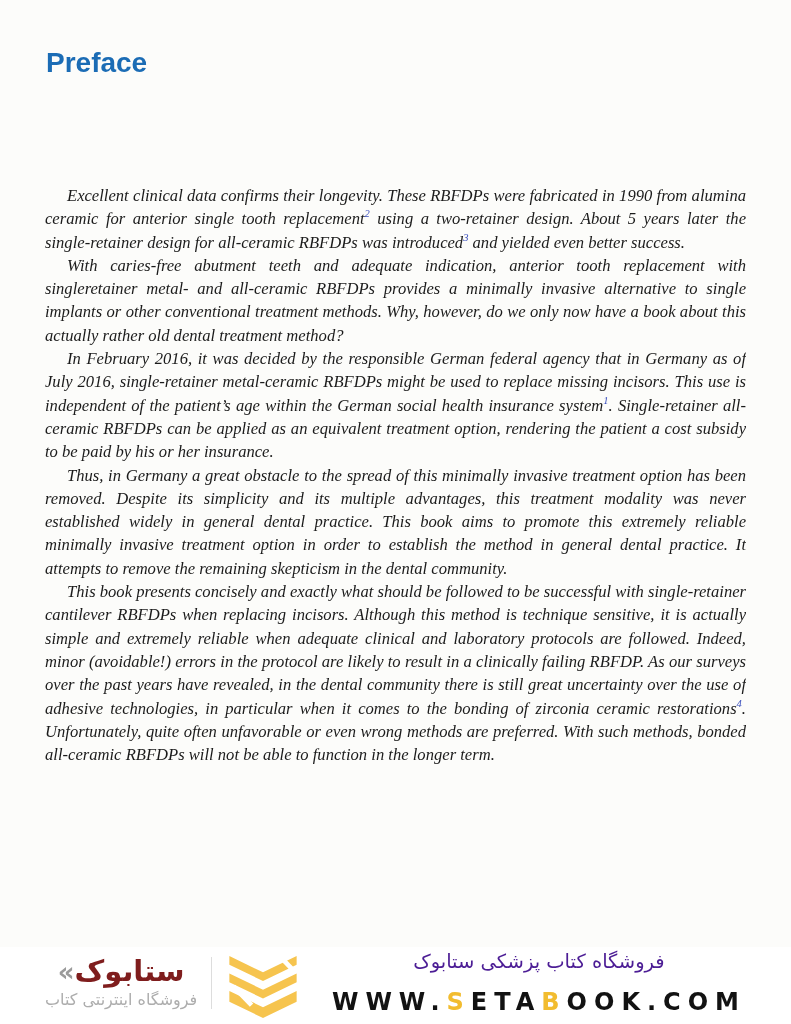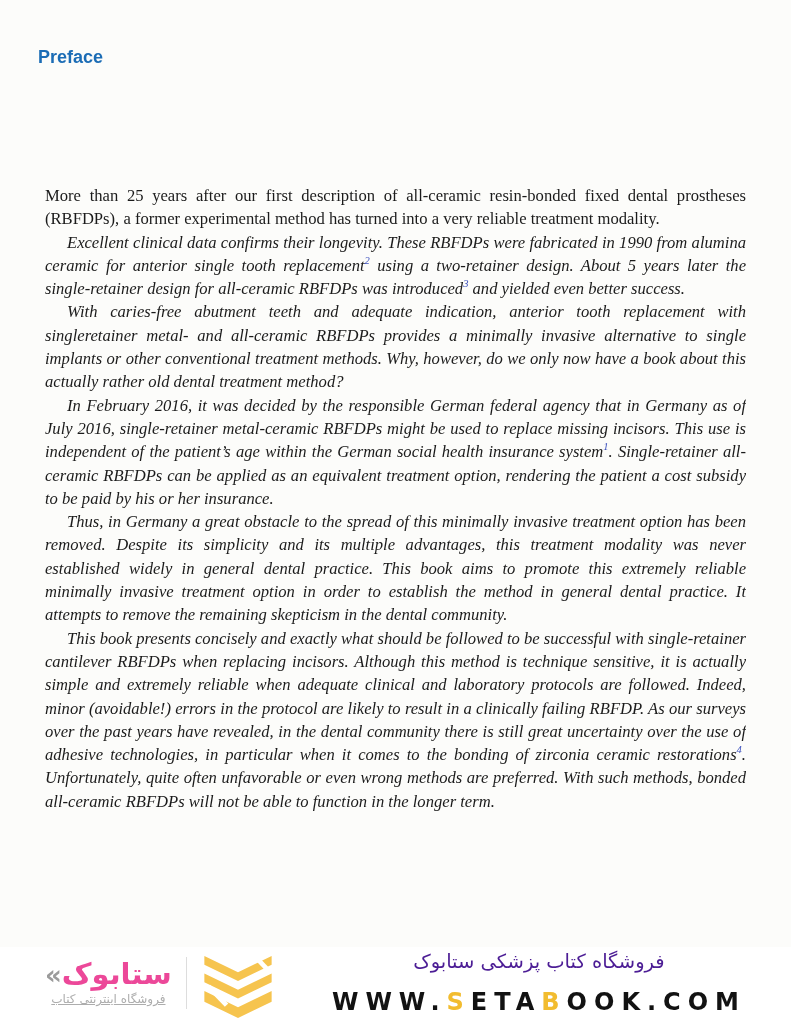--- a/index.html
+++ b/index.html
@@ -7,25 +7,25 @@
   .page {
     position: relative;
     width: 791px;
     height: 1024px;
     background: #fcfcfa;
     overflow: hidden;
     font-family: "Liberation Serif", serif;
   }
   .doc-title {
     position: absolute;
-    left: 38px;
+    left: 46px;
     top: 47px;
     font-family: "Liberation Sans", sans-serif;
     font-weight: 700;
-    font-size: 18px;
+    font-size: 28px;
     color: #1b6cb5;
   }
   .content {
     position: absolute;
     left: 45px;
     width: 701px;
     top: 184px;
     bottom: 0;
     overflow: hidden;
     font-family: "Liberation Serif", serif;
@@ -62,28 +62,27 @@
   }
   .wordmark-block { text-align: center; }
   .wordmark {
     font-family: "DejaVu Sans", sans-serif;
     font-weight: 700;
     font-size: 29px;
     line-height: 1.05;
     white-space: nowrap;
   }
   .wordmark .mark-gray { color: #9b9b9b; font-size: 26px; letter-spacing: -2px; }
-  .wordmark .mark-yellow { color: #ec4899; margin-top: 48px; }
+  .wordmark .mark-yellow { color: #7f1d1d; margin-top: 48px; }
   .wordmark-sub {
     font-family: "DejaVu Sans", sans-serif;
-    font-size: 12px;
+    font-size: 16px;
     color: #adadad;
     margin-top: 3px;
     white-space: nowrap;
-    text-decoration: underline;
   }
   .brand-divider { width: 1px; height: 52px; background: #dddddd; }
   .emblem { display: block; }
   .site-block { text-align: center; }
   .store-fa {
     font-family: "DejaVu Sans", sans-serif;
     font-size: 19.5px;
     color: #4c1d95;
     direction: rtl;
     white-space: nowrap;
@@ -102,21 +101,20 @@
 </style>
 </head>
 <body>
 
 <div class="page">
 
   <h1 class="doc-title">Preface</h1>
 
   <div class="content">
     <div>
-        <p class="para">More than 25 years after our first description of all-ceramic resin-bonded fixed dental prostheses (RBFDPs), a former experimental method has turned into a very reliable treatment modality.</p>
         <p class="para indent">Excellent clinical data confirms their longevity. These RBFDPs were fabricated in 1990 from alumina ceramic for anterior single tooth replacement<sup class="cite">2</sup> using a two-retainer design. About 5 years later the single-retainer design for all-ceramic RBFDPs was introduced<sup class="cite">3</sup> and yielded even better success.</p>
         <p class="para indent">With caries-free abutment teeth and adequate indication, anterior tooth replacement with singleretainer metal- and all-ceramic RBFDPs provides a minimally invasive alternative to single implants or other conventional treatment methods. Why, however, do we only now have a book about this actually rather old dental treatment method?</p>
         <p class="para indent">In February 2016, it was decided by the responsible German federal agency that in Germany as of July 2016, single-retainer metal-ceramic RBFDPs might be used to replace missing incisors. This use is independent of the patient’s age within the German social health insurance system<sup class="cite">1</sup>. Single-retainer all-ceramic RBFDPs can be applied as an equivalent treatment option, rendering the patient a cost subsidy to be paid by his or her insurance.</p>
         <p class="para indent">Thus, in Germany a great obstacle to the spread of this minimally invasive treatment option has been removed. Despite its simplicity and its multiple advantages, this treatment modality was never established widely in general dental practice. This book aims to promote this extremely reliable minimally invasive treatment option in order to establish the method in general dental practice. It attempts to remove the remaining skepticism in the dental community.</p>
         <p class="para indent">This book presents concisely and exactly what should be followed to be successful with single-retainer cantilever RBFDPs when replacing incisors. Although this method is technique sensitive, it is actually simple and extremely reliable when adequate clinical and laboratory protocols are followed. Indeed, minor (avoidable!) errors in the protocol are likely to result in a clinically failing RBFDP. As our surveys over the past years have revealed, in the dental community there is still great uncertainty over the use of adhesive technologies, in particular when it comes to the bonding of zirconia ceramic restorations<sup class="cite">4</sup>. Unfortunately, quite often unfavorable or even wrong methods are preferred. With such methods, bonded all-ceramic RBFDPs will not be able to function in the longer term.</p>
       </div>
   </div>
 
   <div class="footer">
 

